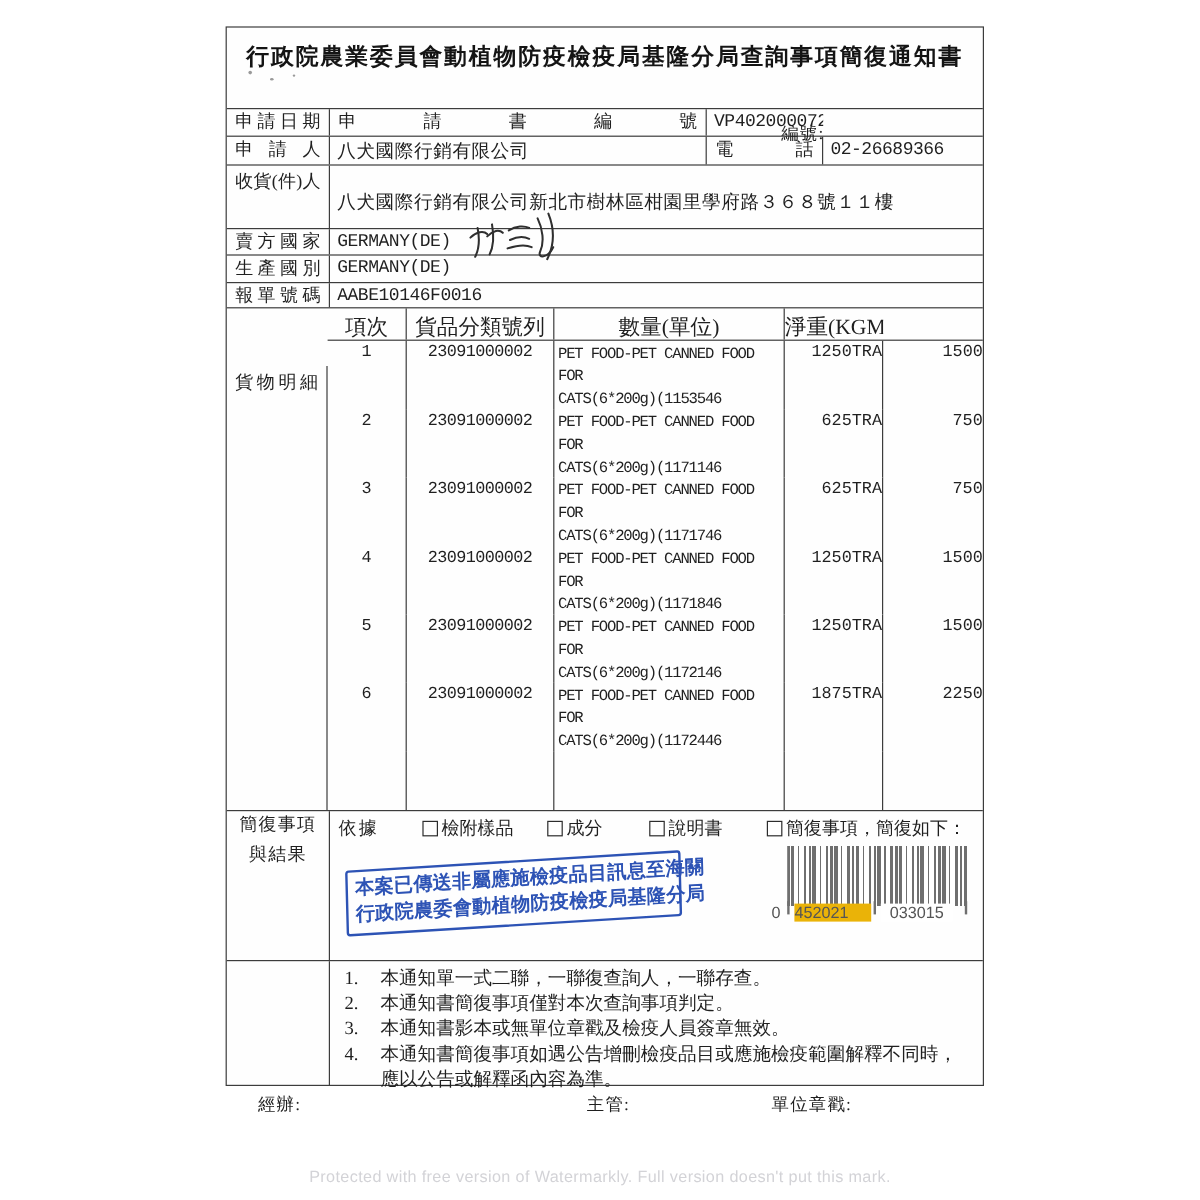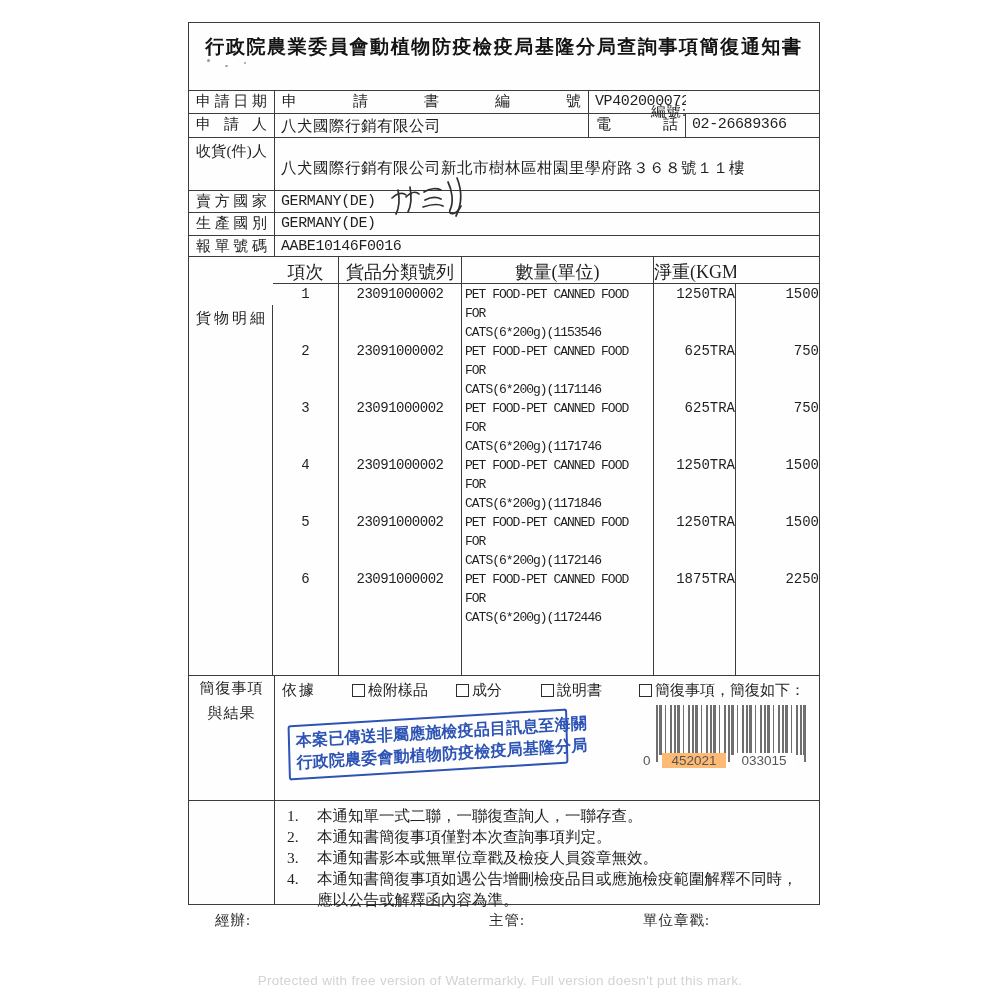--- a/index.html
+++ b/index.html
@@ -67,21 +67,21 @@
   .stamp div { font-size:16px; font-weight:700; line-height:22px; letter-spacing:0.2px;
                white-space:nowrap; }
   .barcode { position:absolute; right:11px; top:29px; width:165px; height:63px; }
   .bars { position:absolute; left:13px; right:2px; top:0; bottom:13px;
           background:repeating-linear-gradient(90deg,#6f6f6f 0 2px,#fff 2px 3px,#6f6f6f 3px 6px,
           #fff 6px 9px,#6f6f6f 9px 10px,#fff 10px 14px,#6f6f6f 14px 16px,#fff 16px 18px); }
   .bguard { position:absolute; bottom:6px; width:2px; height:10px; background:#6f6f6f; }
   .bdigits { position:absolute; left:0; right:0; bottom:0; height:15px; display:flex;
              align-items:flex-end; font-family:"Liberation Sans","DejaVu Sans",sans-serif;
              font-size:13.5px; color:#555; }
-  .bd0 { width:13px; } .bdg1 { margin-left:6px; width:64px; background:#fdba74; text-align:center; }
+  .bd0 { width:13px; } .bdg1 { margin-left:6px; width:64px; background:#eab308; text-align:left; }
   .bdg2 { margin-left:8px; width:60px; background:#fff; text-align:center; }
 
   
   .notes { height:105px; display:flex; }
   .notes-lab { width:86px; border-right:1.4px solid #3c3c3c; }
   .notes-body { flex:1; padding:4px 10px 0 12px; }
   .note { display:flex; font-size:15.5px; line-height:21px; }
   .note .n { width:30px; flex:0 0 auto; }
   .note .t { flex:1; }
 

